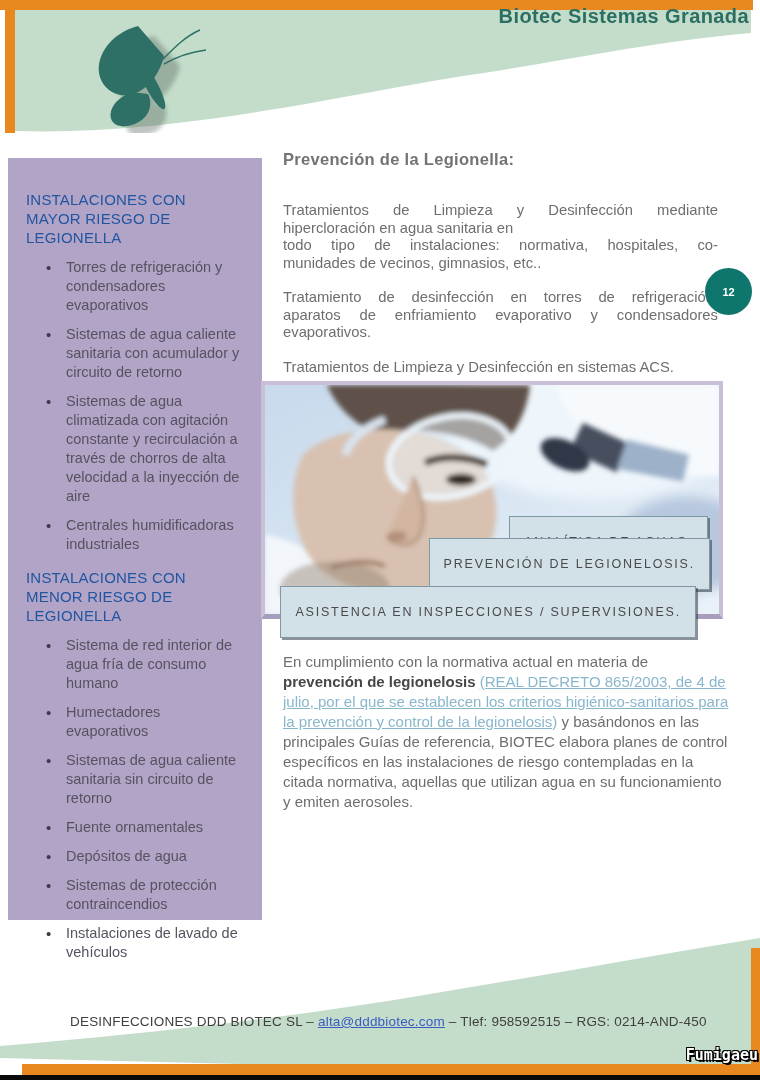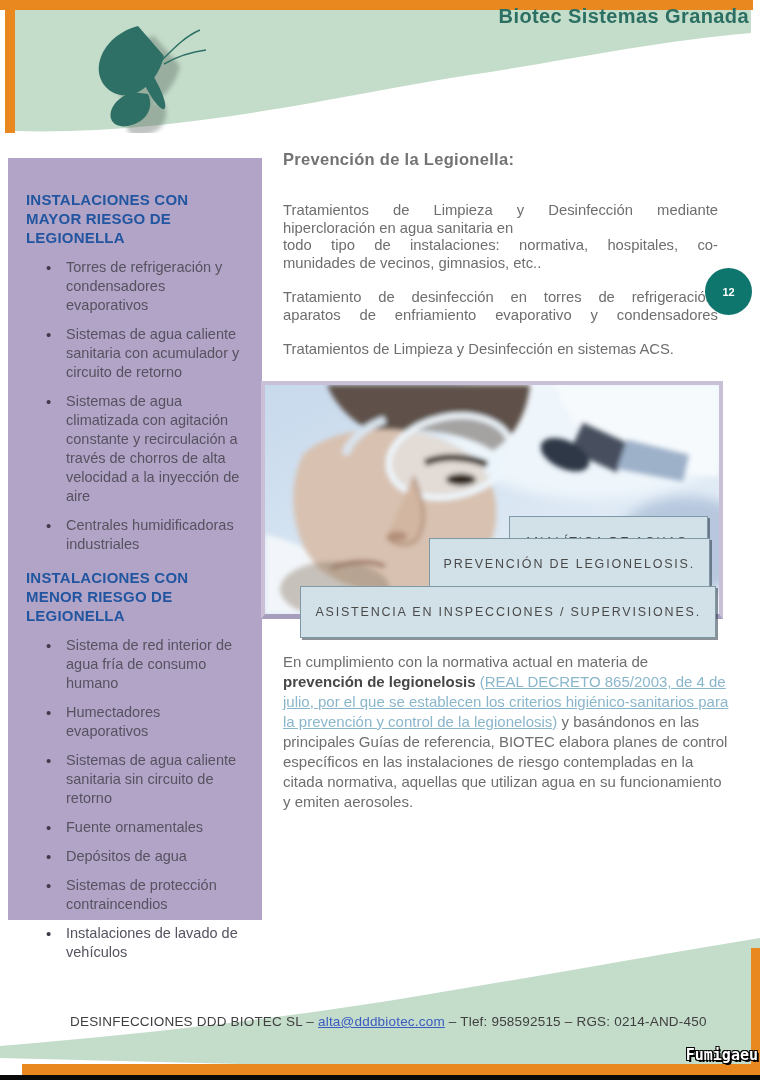--- a/index.html
+++ b/index.html
@@ -8,21 +8,21 @@
 
   
   .hdr-svg{position:absolute;top:0;left:0;width:760px;height:145px;}
   .brand{position:absolute;top:5px;right:11px;font-size:20px;font-weight:bold;
          color:#2b6f63;letter-spacing:.4px;}
   .butterfly{position:absolute;left:78px;top:8px;width:160px;height:125px;}
 
   
   .sidebar{position:absolute;left:8px;top:158px;width:254px;height:762px;
            background:#b2a4c7;box-sizing:border-box;padding:32px 18px 0 16px;}
-  .s-title{color:#2155a0;font-weight:bold;font-size:15px;line-height:19px;
+  .s-title{color:#2155a0;font-weight:normal;font-size:15px;line-height:19px;
            margin:0 0 11px 2px;letter-spacing:.2px;}
   .s-title.second{margin-top:14px;}
   .s-item{position:relative;padding-left:26px;margin:0 0 10px 16px;
           color:#565260;font-size:14.5px;line-height:19px;}
   .s-item::before{content:"•";position:absolute;left:6px;top:0;color:#3f3b4a;font-size:15px;}
 
   
   .main-col{position:absolute;left:283px;top:150px;width:435px;}
   .m-heading{font-size:16.5px;font-weight:bold;color:#737373;letter-spacing:.3px;
              margin:0 0 33px 0;}
@@ -37,21 +37,21 @@
 
   
   .photo{position:absolute;left:261px;top:381px;width:462px;height:238px;box-sizing:border-box;
          border:4px solid #c9c0d8;border-bottom:5px solid #a79dbd;background:#d7e3f0;overflow:hidden;}
   .photo svg{display:block;width:100%;height:100%;}
   .plabel{position:absolute;height:26px;line-height:26px;padding:12px 14px;white-space:nowrap;
           background:#d2e1e8;border:1px solid #7e98a6;box-shadow:2px 2px 0 rgba(45,55,65,.55);
           color:#4a4a4a;font-size:12.5px;letter-spacing:1.8px;}
   .plabel1{top:516px;right:52px;}
   .plabel2{top:538px;right:50px;}
-  .plabel3{top:586px;right:44px;}
+  .plabel3{top:586px;right:64px;}
 
   
   .closing{position:absolute;left:283px;top:652px;width:448px;
            font-size:15px;line-height:20px;color:#6e6e6e;}
   .closing b{color:#474747;}
   .rd-link{color:#8ab6cb;text-decoration:underline;cursor:pointer;}
 
   
   .ftr-svg{position:absolute;left:0;top:930px;width:760px;height:150px;}
   .ftr-text{position:absolute;left:70px;top:1014px;font-size:13.5px;color:#3f3f3f;
@@ -115,20 +115,21 @@
     <div class="para">
       <div class="pline j">Tratamientos de Limpieza y Desinfección mediante</div>
       <div class="pline">hipercloración en agua sanitaria en</div>
       <div class="pline j">todo tipo de instalaciones: normativa, hospitales, co-</div>
       <div class="pline">munidades de vecinos, gimnasios, etc..</div>
     </div>
 
     <div class="para">
       <div class="pline j">Tratamiento de desinfección en torres de refrigeración,</div>
       <div class="pline j">aparatos de enfriamiento evaporativo y condensadores</div>
+      <div class="pline">evaporativos.</div>
     </div>
 
     <div class="para">
       <div class="pline">Tratamientos de Limpieza y Desinfección en sistemas ACS.</div>
     </div>
   </div>
 
   <div class="badge">
     <span>12</span>
   </div>

